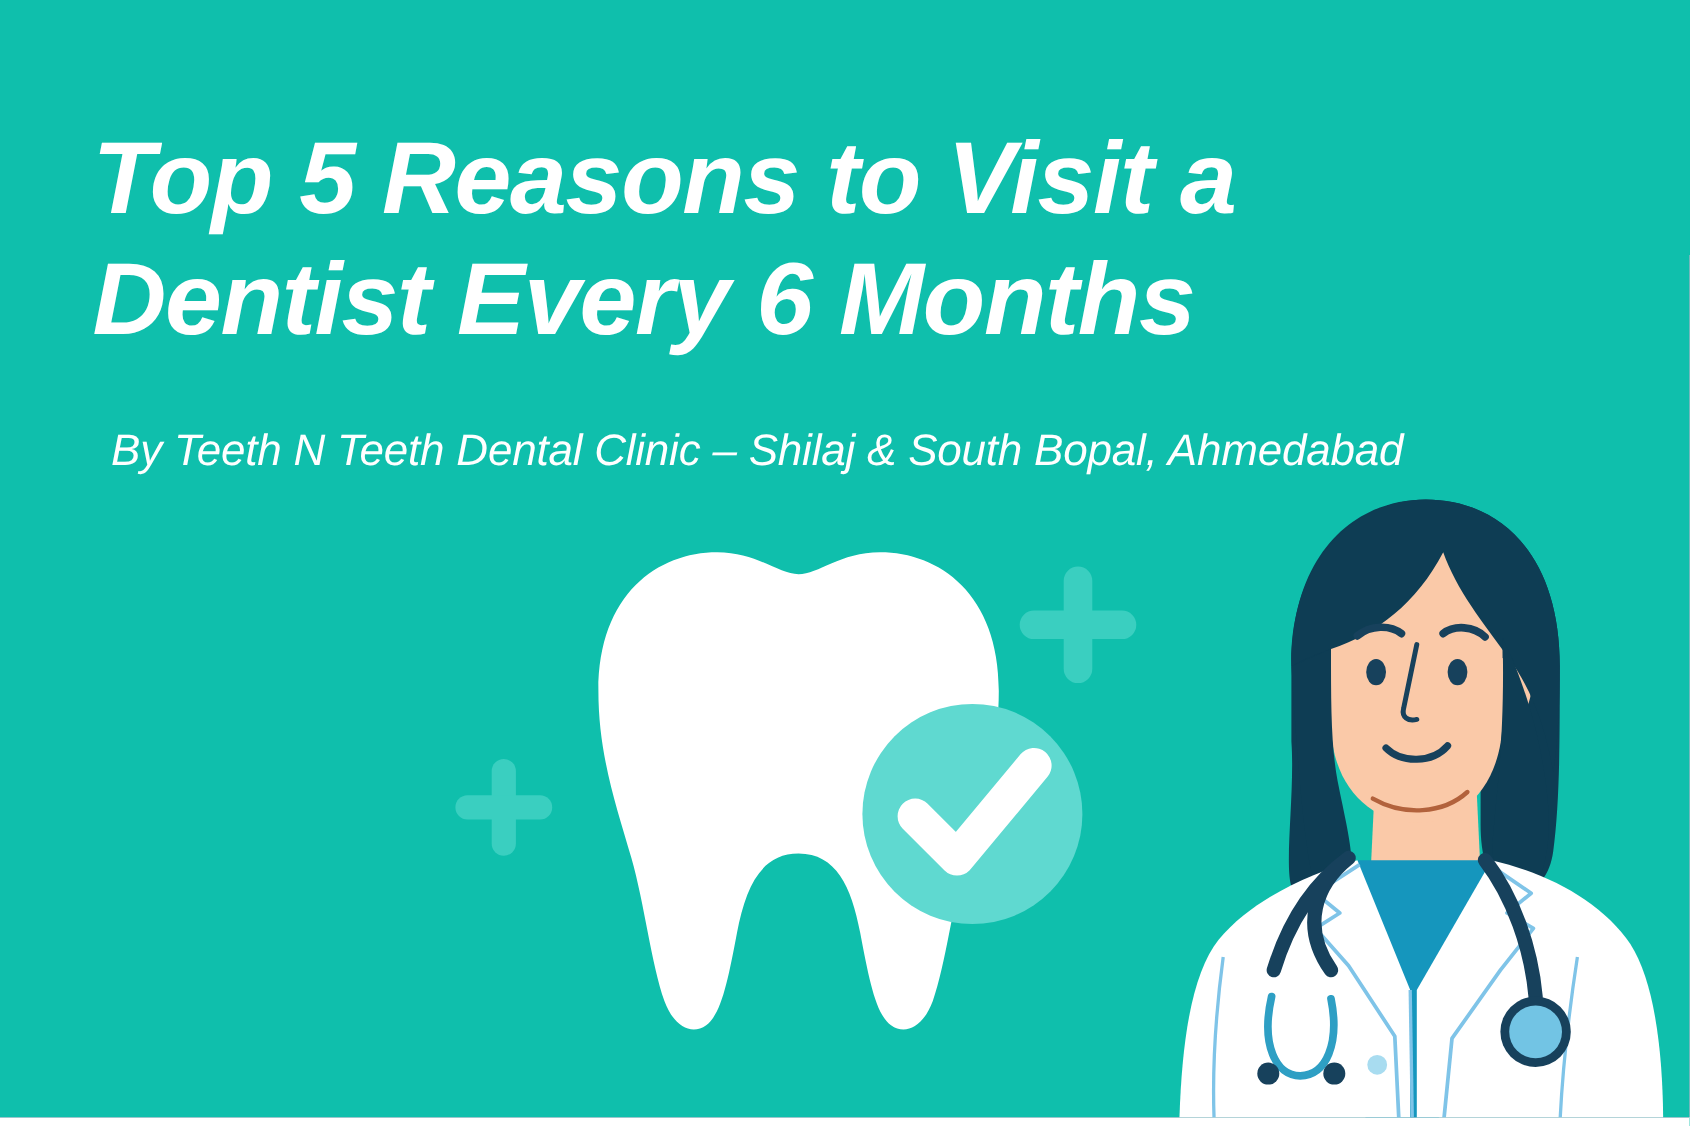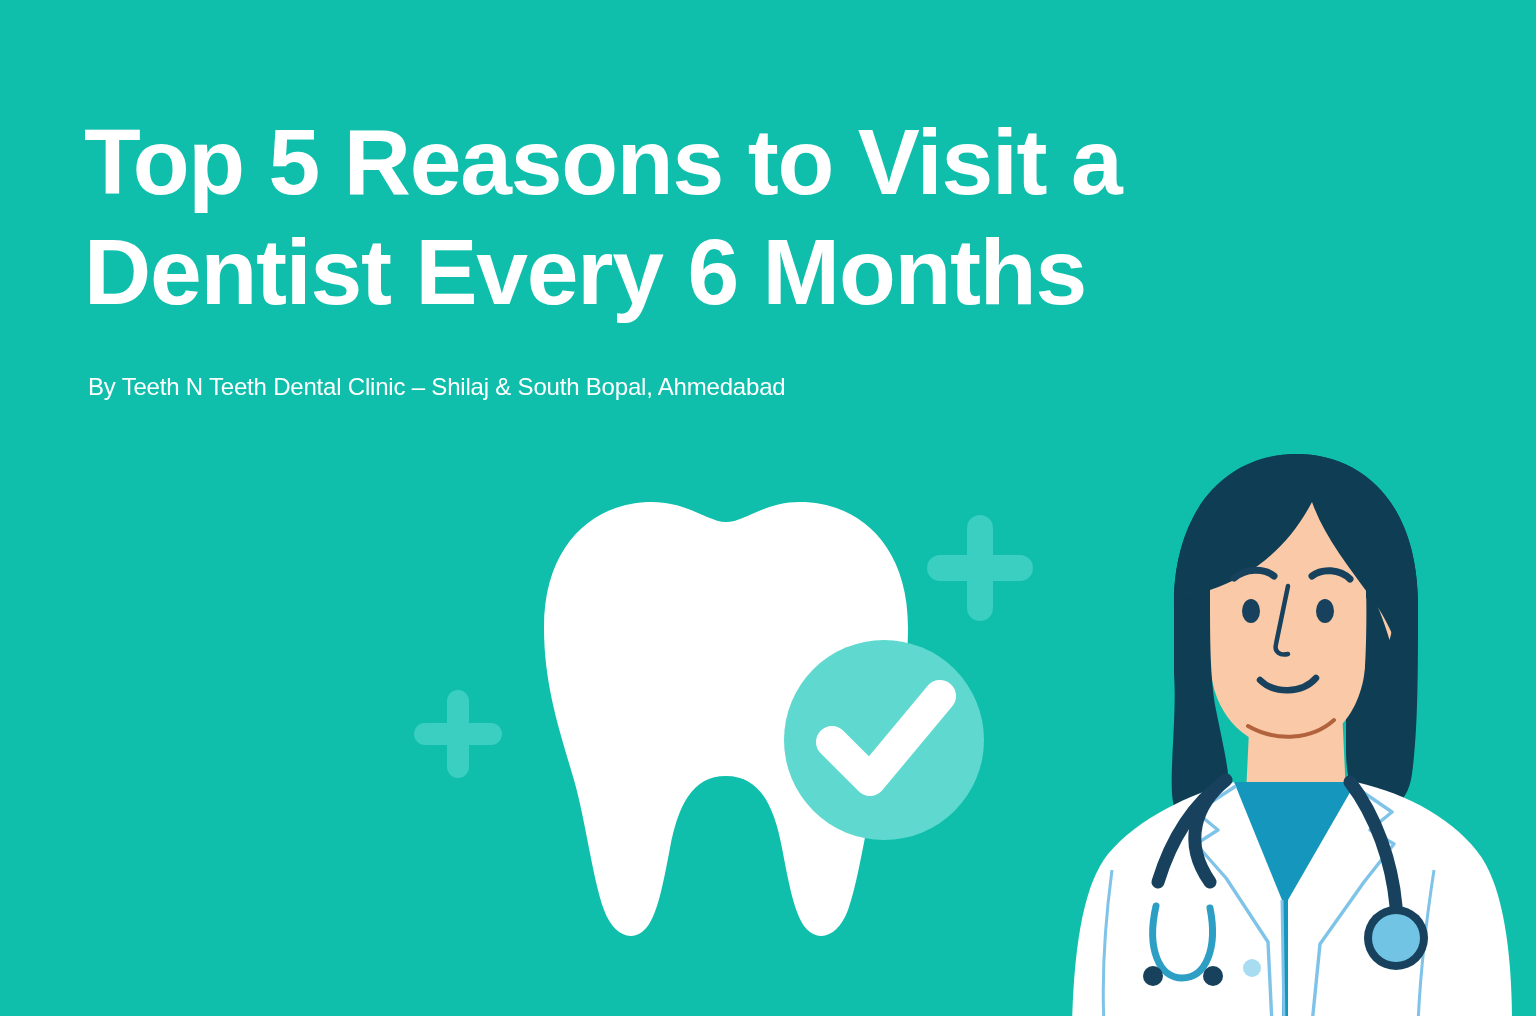--- a/index.html
+++ b/index.html
@@ -7,20 +7,21 @@
     padding: 0;
     background: #ffffff;
   }
   #banner {
     position: relative;
     width: 1536px;
     height: 1016px;
     overflow: hidden;
     font-family: "Liberation Sans", sans-serif;
     background: #0c4a6e;
+    font-style: italic;
   }
   #bg-layer {
     position: absolute;
     inset: 0;
     background: #0FBFAC;
   }
   #text-block {
     position: absolute;
     left: 84px;
     top: 108px;
@@ -29,24 +30,24 @@
   #headline {
     margin: 0;
     color: #FFFFFF;
     font-size: 93px;
     line-height: 1.18;
     font-weight: 700;
     letter-spacing: -1.2px;
     white-space: pre-line;
   }
   #subhead {
-    margin: 4px;
+    margin: 17px;
     padding-top: 42px;
     color: #FFFFFF;
-    font-size: 24px;
+    font-size: 40px;
     font-weight: 400;
     letter-spacing: -0.2px;
     line-height: 1.2;
   }
   .art {
     position: absolute;
     display: block;
   }
   #tooth-art {
     left: 400px;

